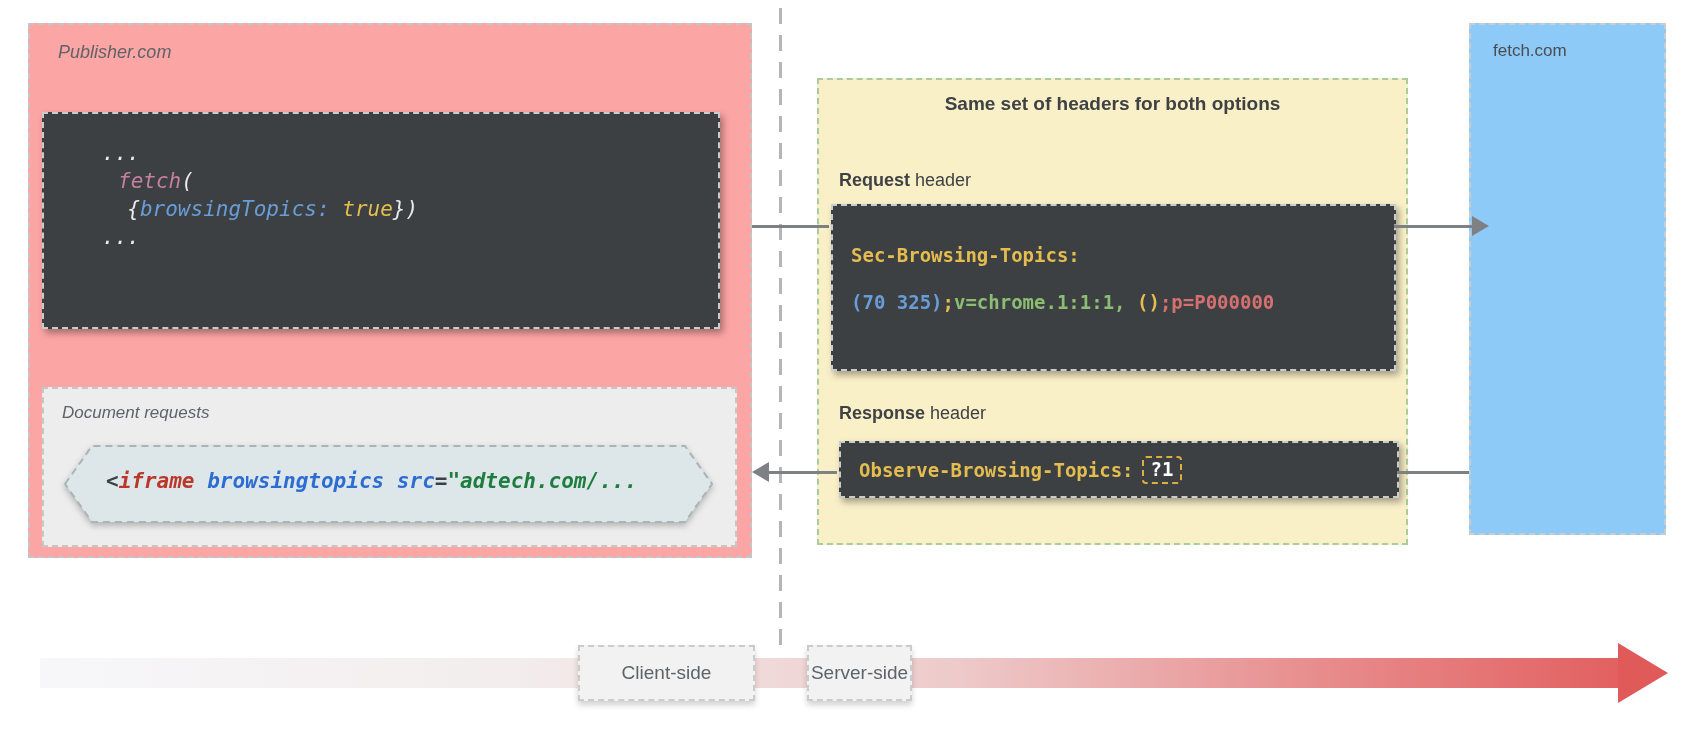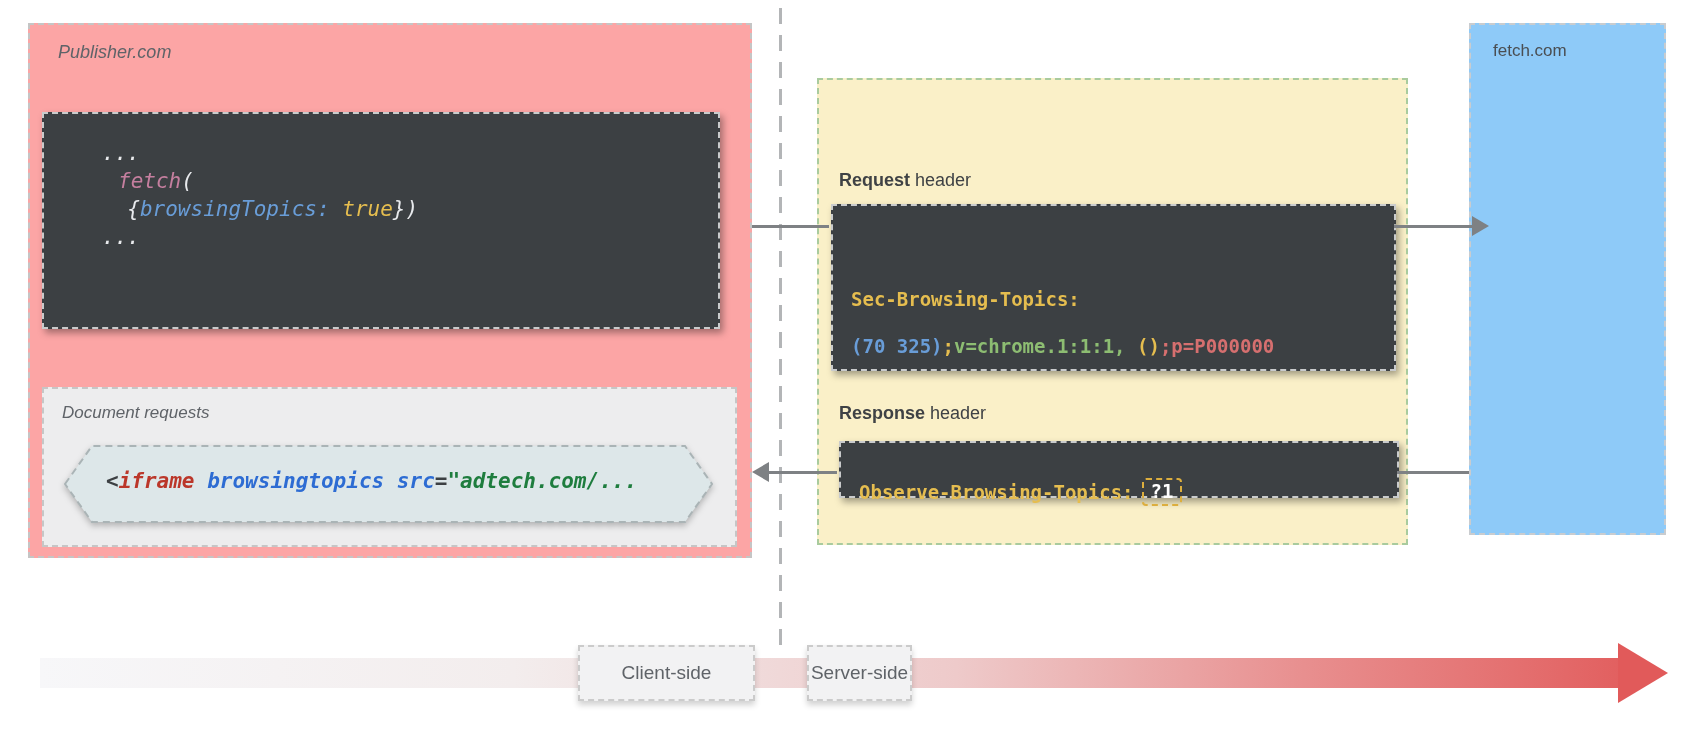--- a/index.html
+++ b/index.html
@@ -26,21 +26,21 @@
 
   
   .doc-box{background:#ededee;border:2px dashed #c6c6c6;}
   .iframe-text{white-space:pre;font-family:"DejaVu Sans Mono","Liberation Mono",monospace;font-weight:bold;font-size:21px;}
 
   
   .panel{background:#faf0c8;border:2px dashed #a9cb9e;}
   .panel-title{color:#3f4245;font-weight:bold;font-size:19px;text-align:center;}
   .hdr-label{color:#3f4245;font-size:18px;}
   .hdr-label b{font-weight:bold;}
-  .hdr-code{font-family:"DejaVu Sans Mono","Liberation Mono",monospace;font-weight:bold;font-size:19px;margin-top:44px;}
+  .hdr-code{font-family:"DejaVu Sans Mono","Liberation Mono",monospace;font-weight:bold;font-size:19px;}
   .hdr-name{color:#e5bd4f;}
   .badge{display:inline-block;color:#ffffff;border:2px dashed #dcae3e;border-radius:4px;padding:0 7px 2px 7px;margin-left:8px;}
 
   
   .adtech-box{background:#8ecaf8;border:2px dashed #c9cccf;}
   .adtech-label{color:#4a4e52;font-size:17px;}
 
   
   .hline{height:3px;background:#7e8184;}
   .arrow-right{width:0;height:0;border-left:17px solid #7e8184;border-top:10px solid transparent;border-bottom:10px solid transparent;}
@@ -72,20 +72,21 @@
     <svg class="abs" style="left:20px;top:55px;filter:drop-shadow(0 3px 3px rgba(0,0,0,0.25));" width="650" height="82">
       <polygon points="1,40 28,2 621,2 648,40 621,78 28,78" fill="#dde7e9" stroke="#aab4b6" stroke-width="2" stroke-dasharray="7 5"></polygon>
     </svg>
     <div class="abs iframe-text" style="left:62px;top:80px;"><span class="seg-k">&lt;</span><span class="seg-hr">iframe</span><span class="seg-k"> </span><span class="seg-hb">browsingtopics</span><span class="seg-k"> </span><span class="seg-hb">src</span><span class="seg-k">=</span><span class="seg-hg">"adtech.com/...</span></div>
   </div>
 </div>
 
 <div class="abs divider" style="left:779px;top:8px;height:640px;"></div>
 
 <div class="abs panel" style="left:817px;top:78px;width:591px;height:467px;">
+  <div class="abs panel-title" style="left:0;top:13px;width:100%;">Same set of headers for both options</div>
 
   <div class="abs hdr-label" style="left:20px;top:90px;"><b>Request</b><span> header</span></div>
 
   <div class="abs dark-box" style="left:12px;top:124px;width:565px;height:167px;padding:38px 0 0 18px;">
     <div class="hdr-code hdr-name">Sec-Browsing-Topics:</div>
     <div class="hdr-code" style="margin-top:25px;white-space:pre;"><span class="seg-b">(70 325)</span><span class="seg-y">;</span><span class="seg-g">v=chrome.1:1:1,</span><span class="seg-y"> ()</span><span class="seg-r">;p=P000000</span></div>
   </div>
 
   <div class="abs hdr-label" style="left:20px;top:323px;"><b>Response</b><span> header</span></div>
 

